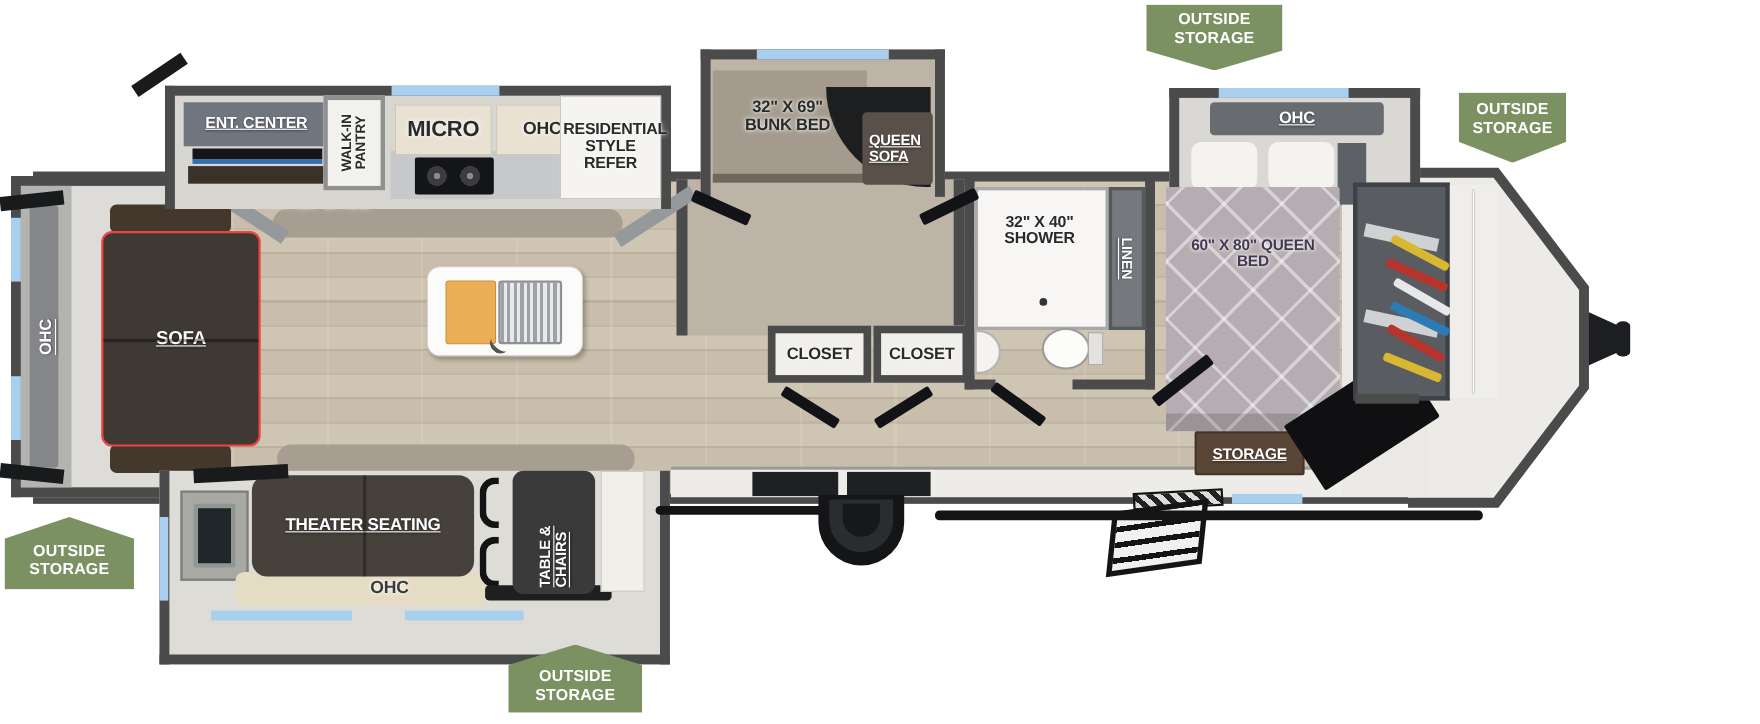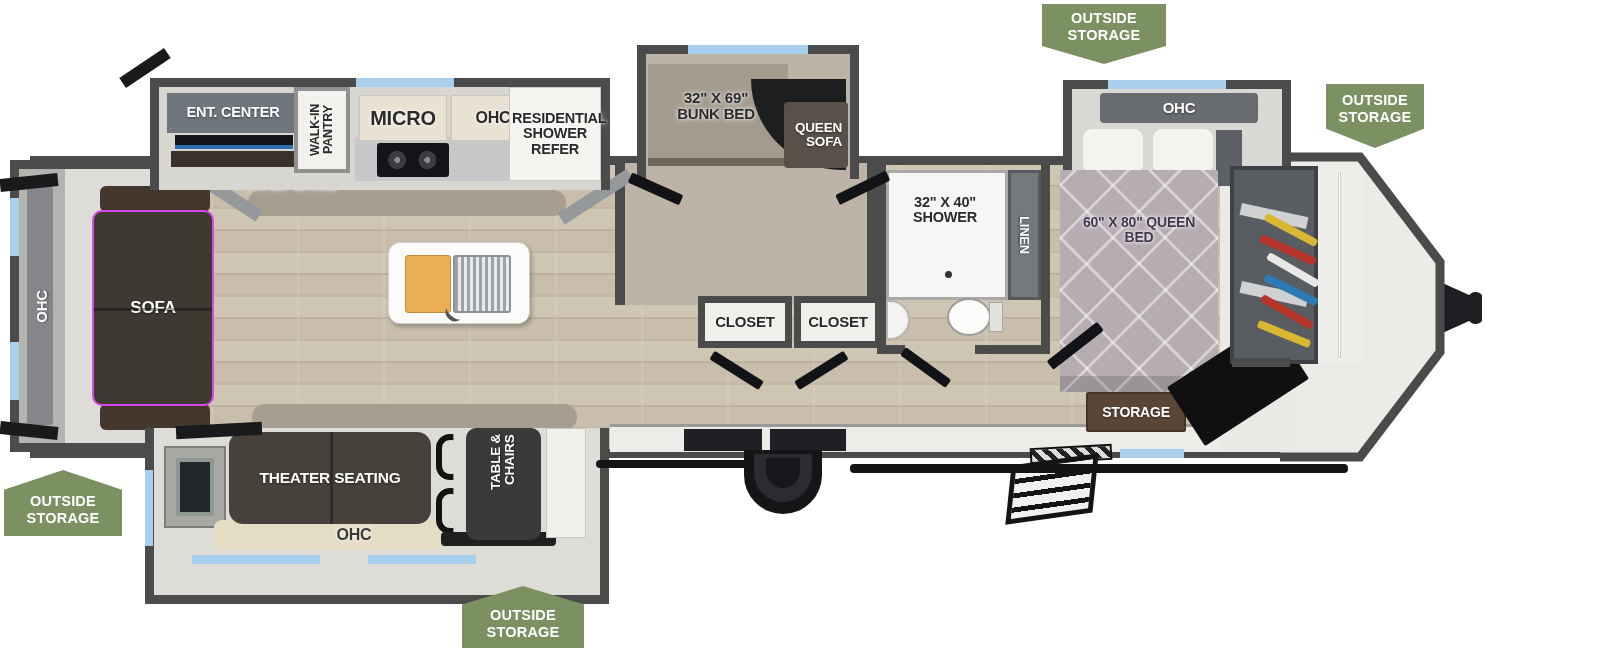--- a/index.html
+++ b/index.html
@@ -2,22 +2,22 @@
 <html><head>
 <meta charset="utf-8">
 <style>
   html,body{margin:0;padding:0;background:#fff;}
   .plan{position:relative;width:1600px;height:658px;background:#ffffff;overflow:hidden;
         font-family:"Liberation Sans",sans-serif;}
   .p{position:absolute;box-sizing:border-box;}
   .cc{display:flex;align-items:center;justify-content:center;}
   .lbl{font-weight:700;color:#2a2a2a;text-align:center;line-height:1.05;letter-spacing:-.2px;
        text-shadow:0 0 3px rgba(255,255,255,.9),0 0 6px rgba(255,255,255,.65);}
-  .wlbl{font-weight:700;color:#fff;text-align:right;line-height:1.05;letter-spacing:-.2px;
-        text-shadow:0 1px 2px rgba(0,0,0,.5);}
+  .wlbl{font-weight:700;color:#fff;text-align:left;line-height:1.05;letter-spacing:-.2px;
+        text-shadow:0 1px 2px rgba(0,0,0,.5);text-decoration:underline;}
   .vup{writing-mode:vertical-rl;transform:rotate(180deg);}
   .vdn{writing-mode:vertical-rl;}
   .win{background:#a9cfee;}
   .leaf{background:#111316;border-radius:2px;}
   .wall{background:#4b4b4b;}
   .slide{border:9px solid #4b4b4b;}
   .badge{background:#7b9162;color:#fff;font-weight:700;text-align:center;line-height:1.15;
          font-size:14.5px;letter-spacing:.2px;display:flex;align-items:center;justify-content:center;}
   .badge.down{clip-path:polygon(0 0,100% 0,100% 70%,50% 100%,0 70%);padding-bottom:14px;}
   .badge.up{clip-path:polygon(50% 0,100% 30%,100% 100%,0 100%,0 30%);padding-top:14px;}
@@ -64,21 +64,21 @@
 
   <div class="p slide" style="left:10px;top:160px;width:182px;height:292px;background:#dedcd8;border-right:none;">
     <div class="p" style="left:0;top:0;width:46px;height:274px;background:#b3b3b0;"></div>
     <div class="p" style="left:8px;top:18px;width:26px;height:238px;background:#84868a;border-radius:3px;"></div>
     <div class="p cc" style="left:0;top:0;width:46px;height:274px;">
       <span class="wlbl vup" style="font-size:15px;">OHC</span>
     </div>
   </div>
   <div class="p" style="left:100px;top:186px;width:110px;height:26px;background:#44382c;border-radius:6px;"></div>
   <div class="p" style="left:100px;top:404px;width:110px;height:26px;background:#44382c;border-radius:6px;"></div>
-  <div class="p cc" style="left:92px;top:210px;width:122px;height:196px;background:#3e3933;border:2px solid #d946ef;border-radius:10px;">
+  <div class="p cc" style="left:92px;top:210px;width:145px;height:196px;background:#3e3933;border:2px solid #ef4444;border-radius:10px;">
     <div class="p" style="left:0;top:50%;width:100%;height:3px;background:rgba(0,0,0,.35);"></div>
     <span class="wlbl" style="font-size:17px;">SOFA</span>
   </div>
 
   <div class="p slide" style="left:150px;top:78px;width:460px;height:112px;background:#d8d6d1;border-bottom:none;">
     <div class="p" style="left:196px;top:50px;width:170px;height:44px;background:#c6c8c9;"></div>
     <div class="p cc" style="left:8px;top:6px;width:132px;height:40px;background:#70767d;">
       <span class="wlbl" style="font-size:14.5px;">ENT. CENTER</span>
     </div>
     <div class="p" style="left:16px;top:48px;width:118px;height:10px;background:#14161a;"></div>
@@ -90,21 +90,21 @@
     <div class="p cc" style="left:200px;top:8px;width:88px;height:46px;background:#e9e2d3;border:1px solid #cfc8b8;">
       <span class="lbl" style="font-size:20px;">MICRO</span>
     </div>
     <div class="p" style="left:218px;top:56px;width:72px;height:34px;background:#141518;border-radius:3px;
                 background-image:radial-gradient(circle at 28% 50%, #8a8a8a 0 3px, #3c3c40 3px 9px, rgba(0,0,0,0) 9px),
                                  radial-gradient(circle at 70% 50%, #8a8a8a 0 3px, #3c3c40 3px 9px, rgba(0,0,0,0) 9px);"></div>
     <div class="p cc" style="left:292px;top:8px;width:84px;height:46px;background:#e9e2d3;border:1px solid #cfc8b8;">
       <span class="lbl" style="font-size:16px;">OHC</span>
     </div>
     <div class="p cc" style="left:350px;top:0;width:92px;height:94px;background:#f5f4f1;border:1px solid #c8c8c4;">
-      <span class="lbl" style="font-size:14.5px;width:86px;">RESIDENTIAL SHOWER REFER</span>
+      <span class="lbl" style="font-size:14.5px;width:86px;">RESIDENTIAL STYLE REFER</span>
     </div>
   </div>
 
   <div class="p slide carpet" style="left:637px;top:45px;width:222px;height:134px;border-bottom:none;">
     <div class="p" style="left:2px;top:10px;width:140px;height:102px;background:#a49b8e;border-bottom:8px solid #6f675c;"></div>
     <div class="p" style="left:105px;top:25px;width:95px;height:91px;background:#1d1e20;border-radius:0 0 0 120px;"></div>
     <div class="p" style="left:138px;top:48px;width:64px;height:66px;background:#595149;border-radius:4px;"></div>
     <div class="p cc" style="left:8px;top:22px;width:124px;height:60px;">
       <span class="lbl" style="font-size:15px;width:110px;">32" X 69" BUNK BED</span>
     </div>

